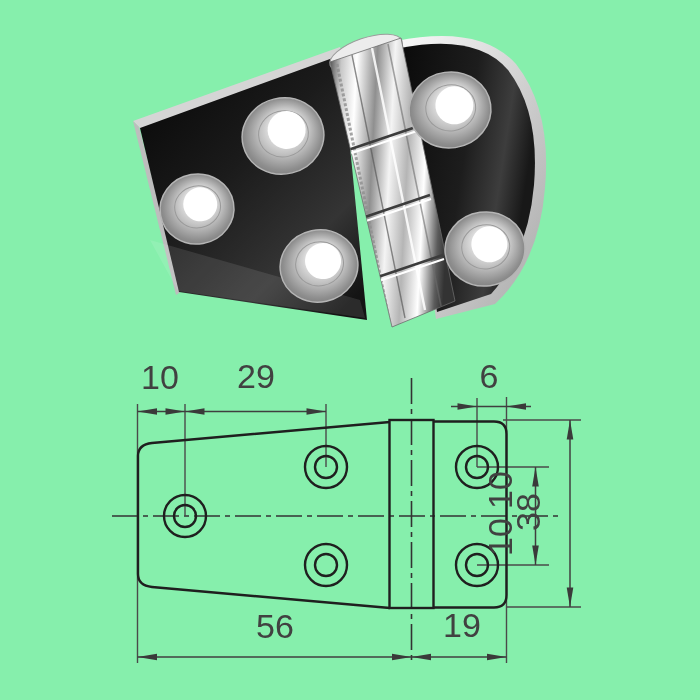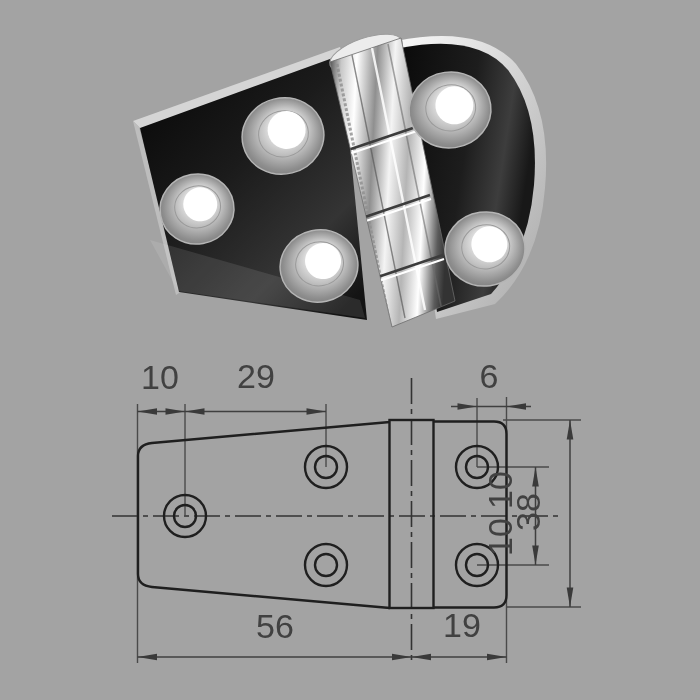--- a/index.html
+++ b/index.html
@@ -1,16 +1,16 @@
 <!DOCTYPE html>
 <html><head>
 <meta charset="utf-8">
 <style>
   html,body{margin:0;padding:0;background:#ffffff;}
-  .canvas{position:relative;width:700px;height:700px;background:#a3a3a3;overflow:hidden;}
+  .canvas{position:relative;width:700px;height:700px;background:#86efac;overflow:hidden;}
   .canvas svg{position:absolute;left:0;top:0;}
   text{font-family:"Liberation Sans","DejaVu Sans",sans-serif;font-size:34px;fill:#414141;}
 </style>
 </head>
 <body>
 
 <div class="canvas">
 <svg width="700" height="700" viewBox="0 0 700 700">
   <defs>
     <linearGradient id="gLeafL" x1="0" y1="0" x2="0.85" y2="1">

